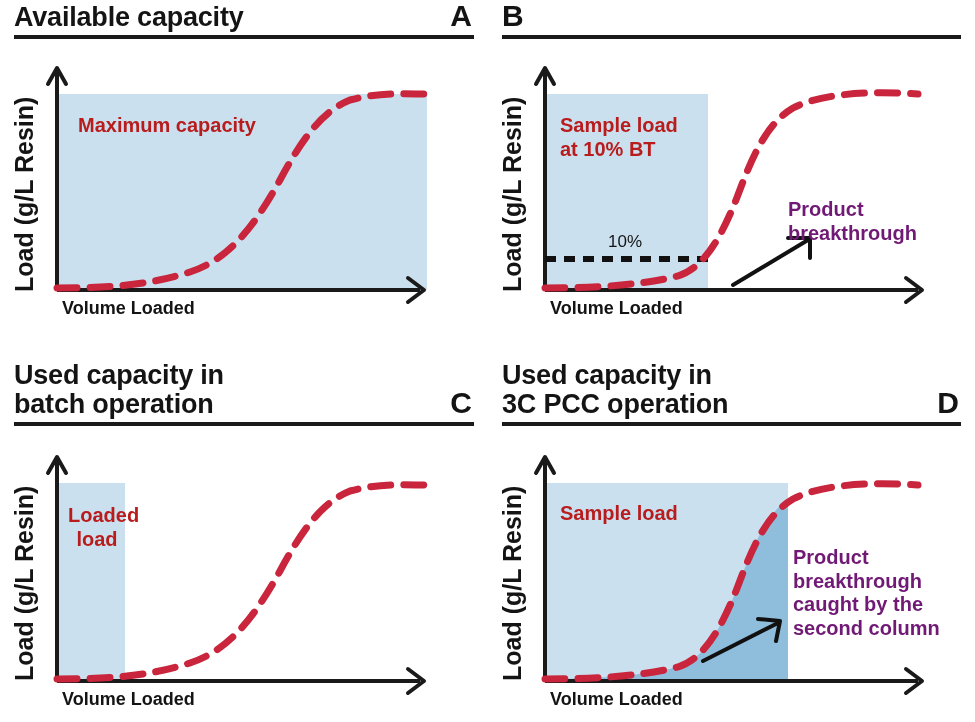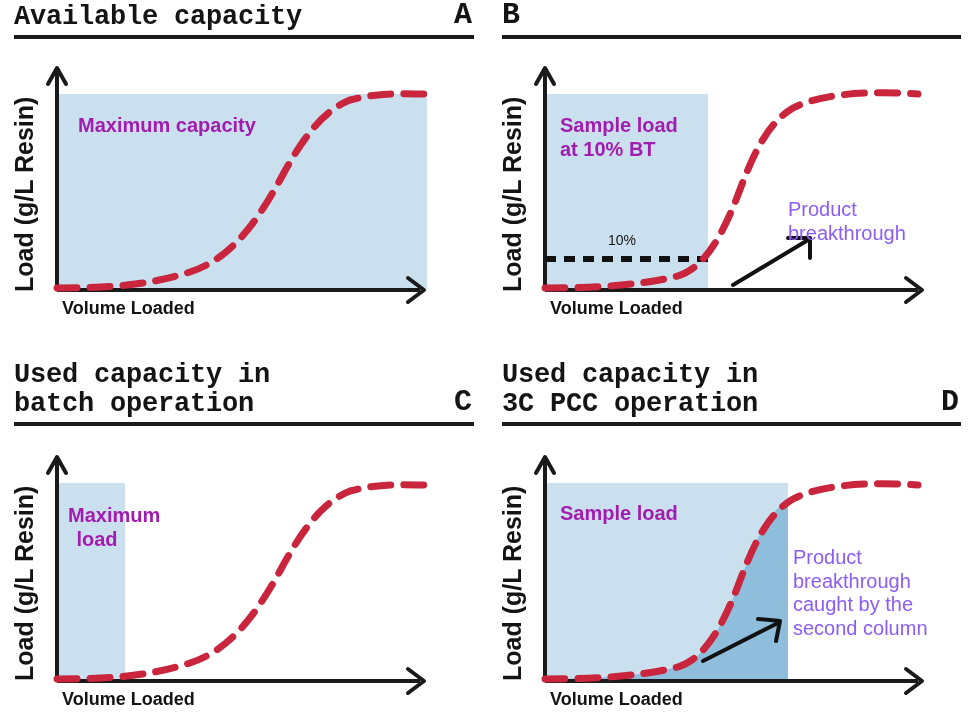--- a/index.html
+++ b/index.html
@@ -12,21 +12,21 @@
   }
   .figure{
     position:relative;
     width:975px;height:722px;
     display:grid;
     grid-template-columns:488px 487px;
     grid-template-rows:361px 361px;
   }
   .panel{position:relative;box-sizing:border-box;}
   .panel-head{
-    position:absolute;left:14px;right:14px;top:0;font-family:Liberation Mono, monospace;
+    position:absolute;left:14px;right:14px;top:0;
   }
   .title-row{
     display:flex;align-items:flex-end;justify-content:space-between;
     gap:10px;
   }
   .panel-title{
     font-size:27px;font-weight:bold;line-height:1.07;
     letter-spacing:-0.2px;color:#141414;
     white-space:pre-line;
   }
@@ -45,30 +45,30 @@
     transform:rotate(-90deg);
     white-space:nowrap;
   }
   .xlabel{
     position:absolute;
     font-size:18px;font-weight:bold;color:#141414;
     white-space:nowrap;
   }
   .annot{
     position:absolute;
-    font-size:20px;line-height:1.18;color:#8b5cf6;
-    white-space:pre-line;font-weight:normal;
+    font-size:20px;line-height:1.18;color:#701a75;
+    white-space:pre-line;font-weight:bold;
   }
   .boxlabel{
     position:absolute;
-    font-size:20px;line-height:1.2;color:#a21caf;
+    font-size:20px;line-height:1.2;color:#b91c1c;
     white-space:pre-line;font-weight:bold;
   }
   .pct-label{
-    position:absolute;font-size:14px;color:#141414;font-weight:normal;
+    position:absolute;font-size:17px;color:#141414;font-weight:normal;
   }
   svg{display:block;overflow:visible;}
 </style>
 </head>
 <body>
 
 <div class="figure">
 
   <div class="panel">
     <div class="panel-head">
@@ -151,21 +151,21 @@
       <svg width="488" height="361" viewBox="0 0 488 361">
         <rect x="57" y="122" width="68" height="198" fill="#cbe0ef"></rect>
         <line x1="57" y1="320" x2="57" y2="100" stroke="#1a1a1a" stroke-width="4"></line>
         <polyline points="48,112 57,96 66,112" fill="none" stroke="#1a1a1a" stroke-width="4" stroke-linecap="round" stroke-linejoin="round"></polyline>
         <line x1="57" y1="320" x2="420" y2="320" stroke="#1a1a1a" stroke-width="4"></line>
         <polyline points="408,308 424,320 408,332" fill="none" stroke="#1a1a1a" stroke-width="4" stroke-linecap="round" stroke-linejoin="round"></polyline>
 
         <path d="M57,318 C110,318 150,315 190,302 C230,289 255,255 280,210 C300,173 320,142 350,130 C380,122 405,124 427,124" fill="none" stroke="#c9253c" stroke-width="7" stroke-linecap="round" stroke-dasharray="20 13"></path>
       </svg>
 
-      <div class="boxlabel" style="left:68px;top:142px;text-align:center;width:58px;">Maximum
+      <div class="boxlabel" style="left:68px;top:142px;text-align:center;width:58px;">Loaded
 load</div>
     </div>
   </div>
 
   <div class="panel">
     <div class="panel-head">
       <div class="title-row">
         <div class="panel-title">Used capacity in
 3C PCC operation</div>
         <div class="panel-letter" style="align-self:flex-end;">D</div>

